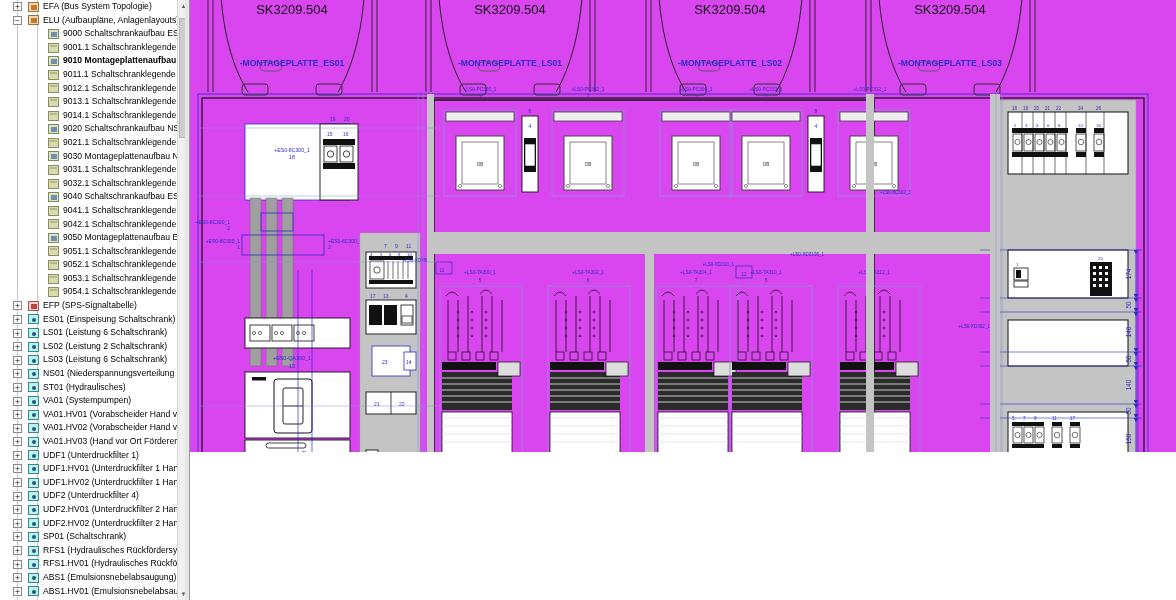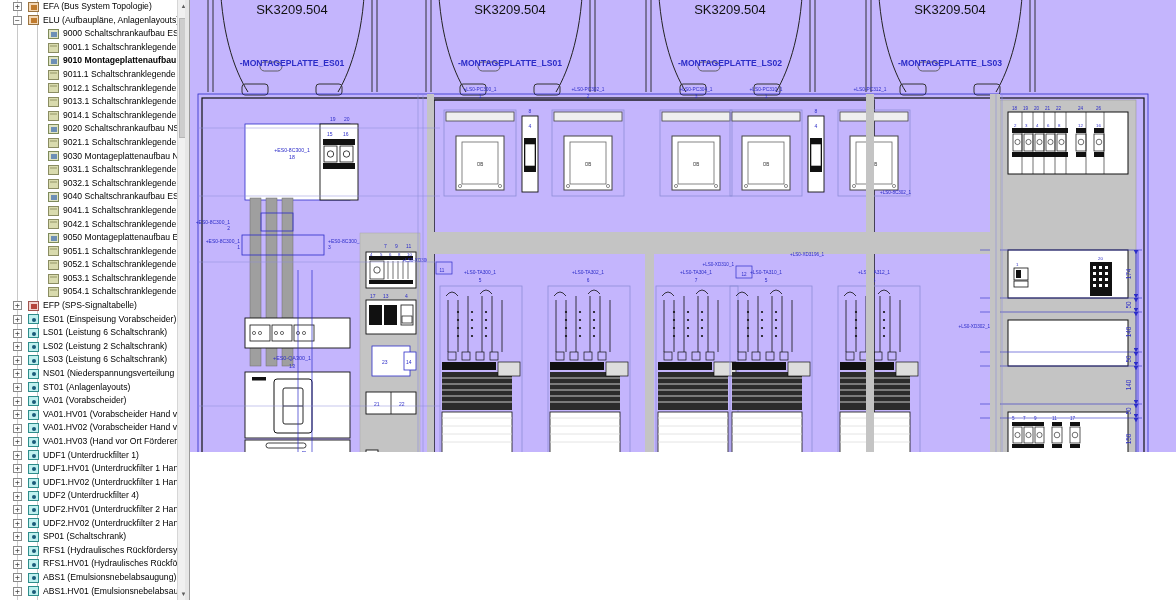--- a/index.html
+++ b/index.html
@@ -137,21 +137,21 @@
     right: 0; top: 0; bottom: 0;
     width: 4px;
     background: #e6e6e6;
   }
 
   
   #canvas {
     position: relative;
     flex: 1 1 auto;
     height: 452px;
-    background: #c4b5fd;
+    background: #d946ef;
     overflow: hidden;
   }
   #canvas-inner {
     position: absolute;
     inset: 0;
   }
   svg.cad {
     position: absolute;
     left: 0; top: 0;
     width: 986px; height: 600px;
@@ -259,21 +259,21 @@
             <span class="t-label">9054.1 Schaltschranklegende : =KAKSS1</span>
           </div>
           <div class="tree-row lvl1">
             <div class="expander">+</div>
             <span class="t-icon plc"></span>
             <span class="t-label">EFP (SPS-Signaltabelle)</span>
           </div>
           <div class="tree-row lvl1">
             <div class="expander">+</div>
             <span class="t-icon device"></span>
-            <span class="t-label">ES01 (Einspeisung Vorabscheider)</span>
+            <span class="t-label">ES01 (Einspeisung Schaltschrank)</span>
           </div>
           <div class="tree-row lvl1">
             <div class="expander">+</div>
             <span class="t-icon device"></span>
             <span class="t-label">LS01 (Leistung 6 Schaltschrank)</span>
           </div>
           <div class="tree-row lvl1">
             <div class="expander">+</div>
             <span class="t-icon device"></span>
             <span class="t-label">LS02 (Leistung 2 Schaltschrank)</span>
@@ -284,26 +284,26 @@
             <span class="t-label">LS03 (Leistung 6 Schaltschrank)</span>
           </div>
           <div class="tree-row lvl1">
             <div class="expander">+</div>
             <span class="t-icon device"></span>
             <span class="t-label">NS01 (Niederspannungsverteilung Schaltsc</span>
           </div>
           <div class="tree-row lvl1">
             <div class="expander">+</div>
             <span class="t-icon device"></span>
-            <span class="t-label">ST01 (Anlagenlayouts)</span>
-          </div>
-          <div class="tree-row lvl1">
-            <div class="expander">+</div>
-            <span class="t-icon device"></span>
-            <span class="t-label">VA01 (Vorabscheider)</span>
+            <span class="t-label">ST01 (Hydraulisches)</span>
+          </div>
+          <div class="tree-row lvl1">
+            <div class="expander">+</div>
+            <span class="t-icon device"></span>
+            <span class="t-label">VA01 (Systempumpen)</span>
           </div>
           <div class="tree-row lvl1">
             <div class="expander">+</div>
             <span class="t-icon device"></span>
             <span class="t-label">VA01.HV01 (Vorabscheider Hand vor Ort 1 A</span>
           </div>
           <div class="tree-row lvl1">
             <div class="expander">+</div>
             <span class="t-icon device"></span>
             <span class="t-label">VA01.HV02 (Vorabscheider Hand vor Ort 2 U</span>

